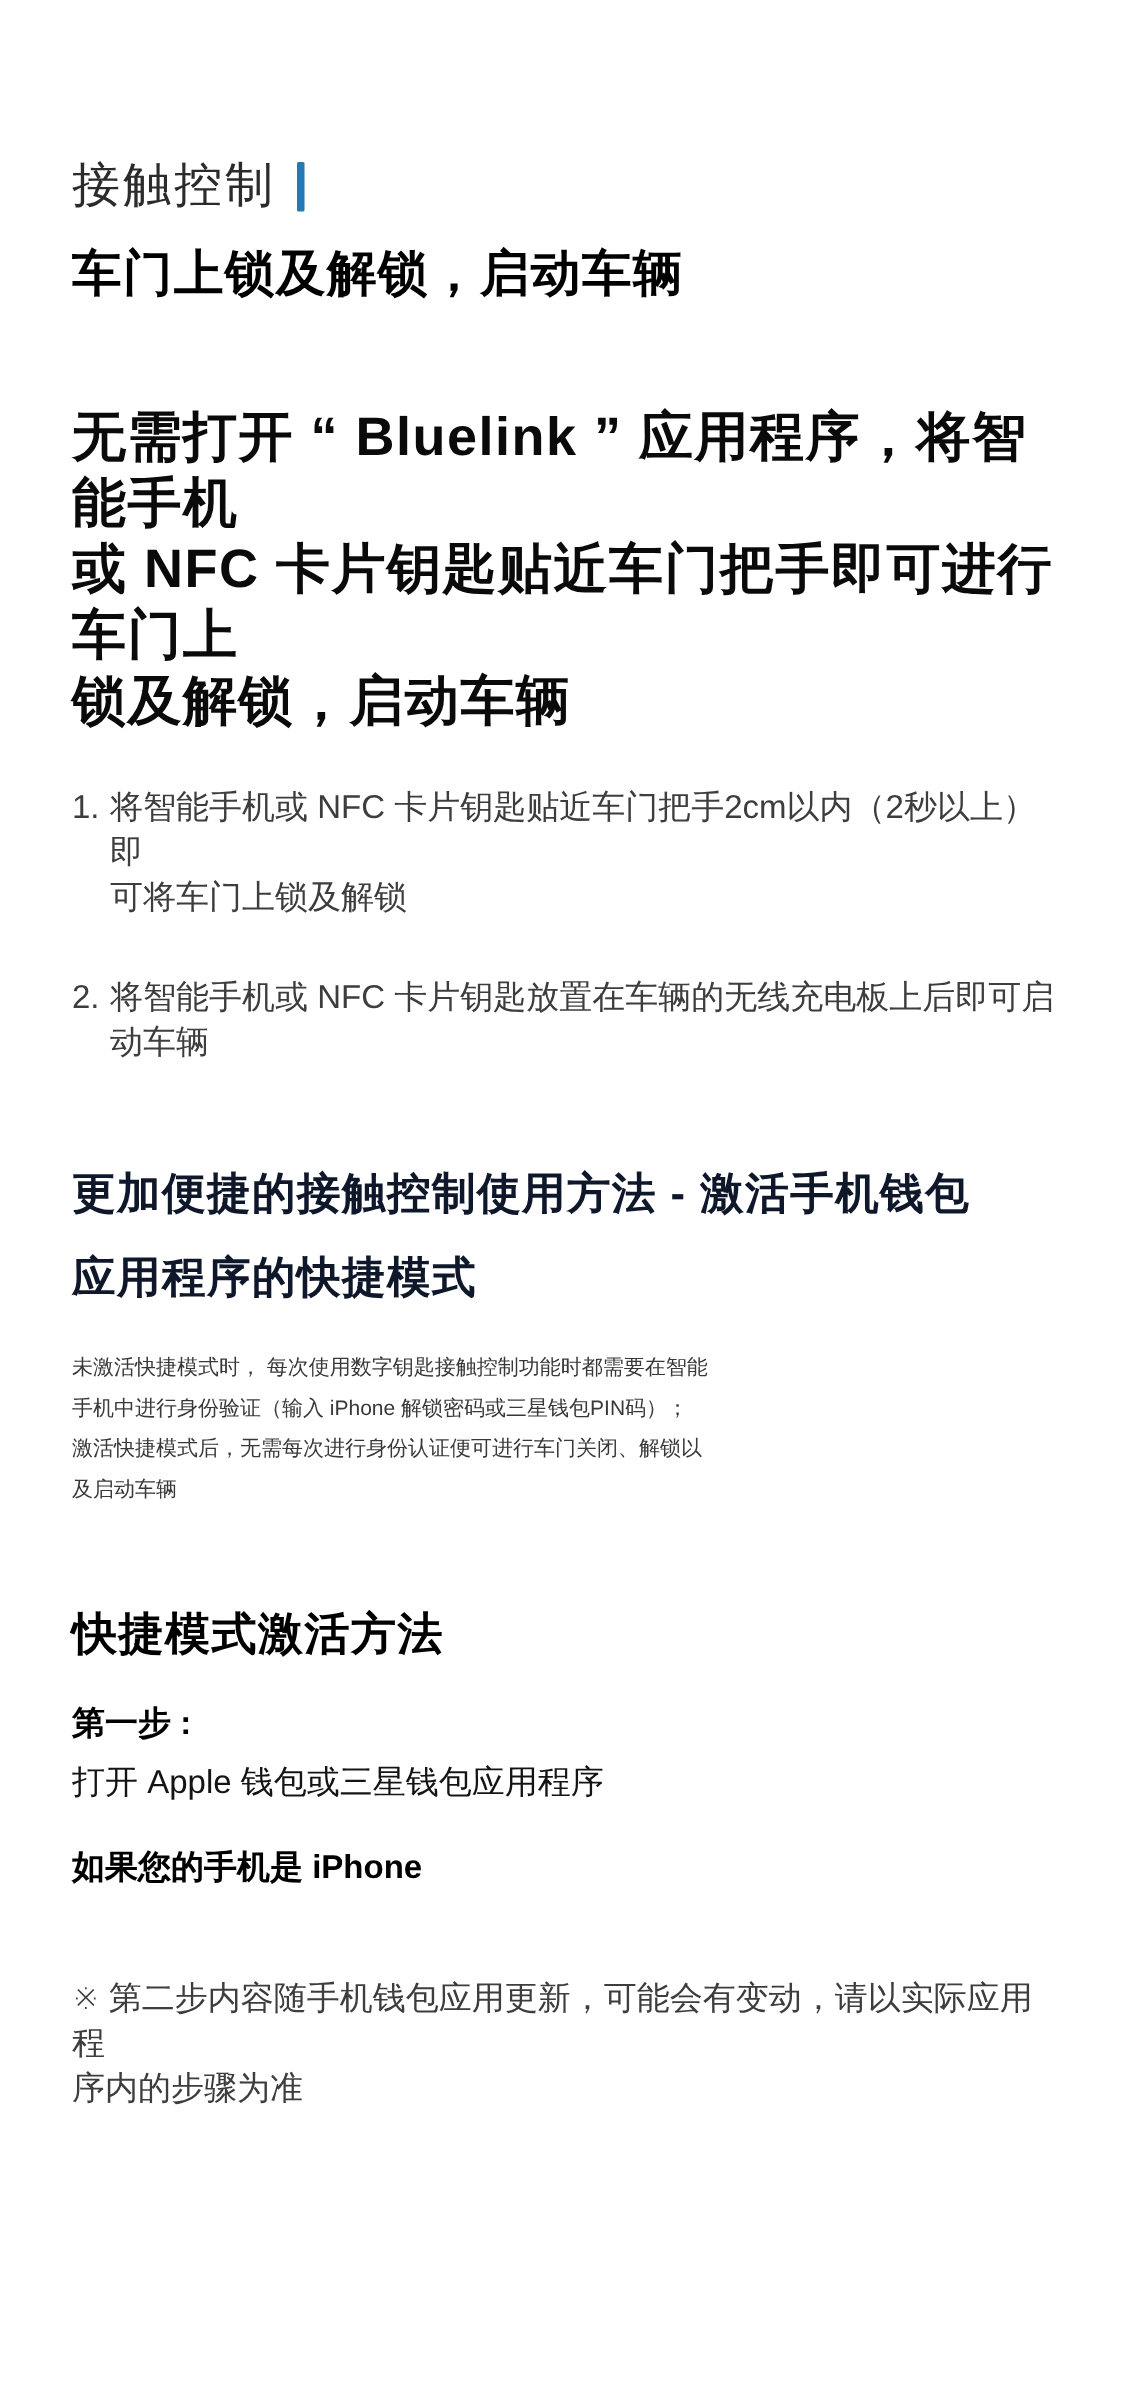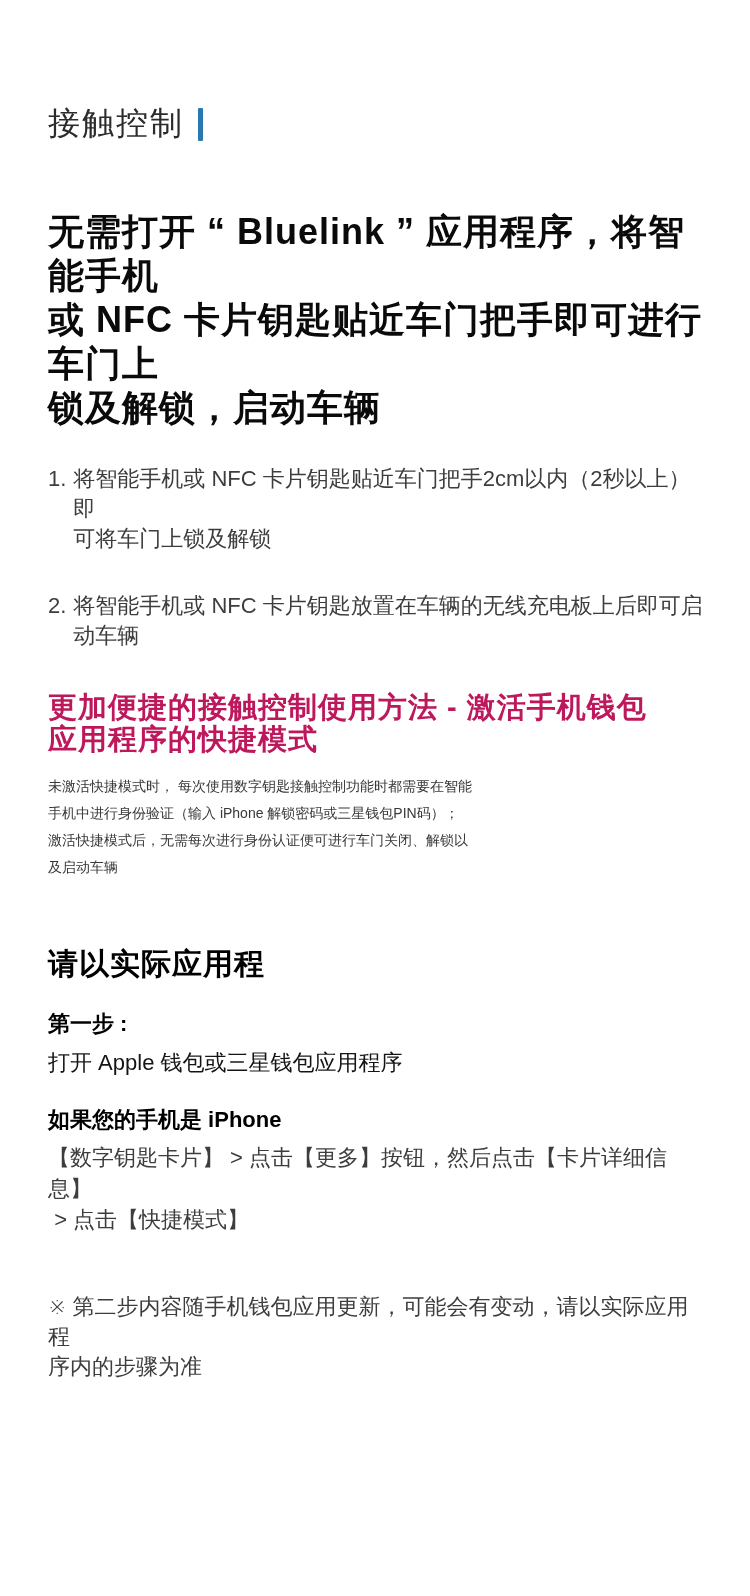--- a/index.html
+++ b/index.html
@@ -67,25 +67,25 @@
     line-height: 30px;
     color: #3d3d3d;
   }
   .step-row + .step-row { margin-top: 37px; }
   .step-num {
     flex: 0 0 auto;
     margin-right: 7px;
   }
 
   .section2-heading {
-    margin: 40px 0 0 0;
+    margin: 58px 0 0 0;
     font-size: 29px;
     font-weight: 600;
-    line-height: 32px;
-    color: #be185d;
+    line-height: 56px;
+    color: #0f172a;
     letter-spacing: 1px;
   }
   .section2-body {
     margin-top: 18px;
     font-size: 14px;
     font-weight: 300;
     line-height: 27px;
     color: #383838;
   }
 
@@ -132,20 +132,21 @@
 </head>
 <body>
 
 <div class="page">
 
   <div class="eyebrow-row">
     <span class="eyebrow-label">接触控制</span>
     <span class="accent-bar" style="background: rgb(40, 120, 178);"></span>
   </div>
 
+  <h1 class="page-title">车门上锁及解锁，启动车辆</h1>
 
   <div class="intro prewrap">无需打开 “ Bluelink ” 应用程序，将智能手机
 或 NFC 卡片钥匙贴近车门把手即可进行车门上
 锁及解锁，启动车辆</div>
 
   <div class="steps">
     <div class="step-row">
       <span class="step-num">1.</span>
       <span class="prewrap">将智能手机或 NFC 卡片钥匙贴近车门把手2cm以内（2秒以上）即
 可将车门上锁及解锁</span>
@@ -158,27 +159,25 @@
   </div>
 
   <h2 class="section2-heading prewrap">更加便捷的接触控制使用方法 - 激活手机钱包
 应用程序的快捷模式</h2>
 
   <div class="section2-body prewrap">未激活快捷模式时， 每次使用数字钥匙接触控制功能时都需要在智能
 手机中进行身份验证（输入 iPhone 解锁密码或三星钱包PIN码）；
 激活快捷模式后，无需每次进行身份认证便可进行车门关闭、解锁以
 及启动车辆</div>
 
-  <h2 class="section3-heading">请以实际应用程</h2>
+  <h2 class="section3-heading">快捷模式激活方法</h2>
 
   <div class="step-label">第一步 :</div>
   <div class="step-text-medium">打开 Apple 钱包或三星钱包应用程序</div>
 
 
   <div class="phone-label">如果您的手机是 iPhone</div>
-  <div class="phone-text prewrap">【数字钥匙卡片】 &gt; 点击【更多】按钮，然后点击【卡片详细信息】
- &gt; 点击【快捷模式】</div>
 
 
   <div class="note prewrap">※ 第二步内容随手机钱包应用更新，可能会有变动，请以实际应用程
 序内的步骤为准</div>
 
 </div>
 
 </body></html>

